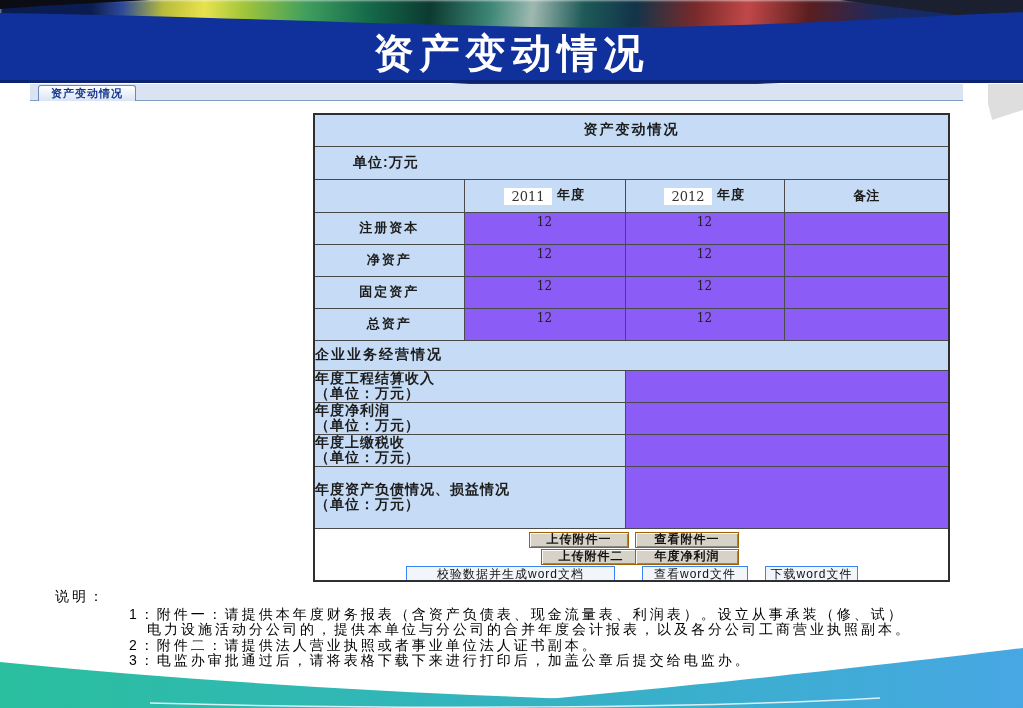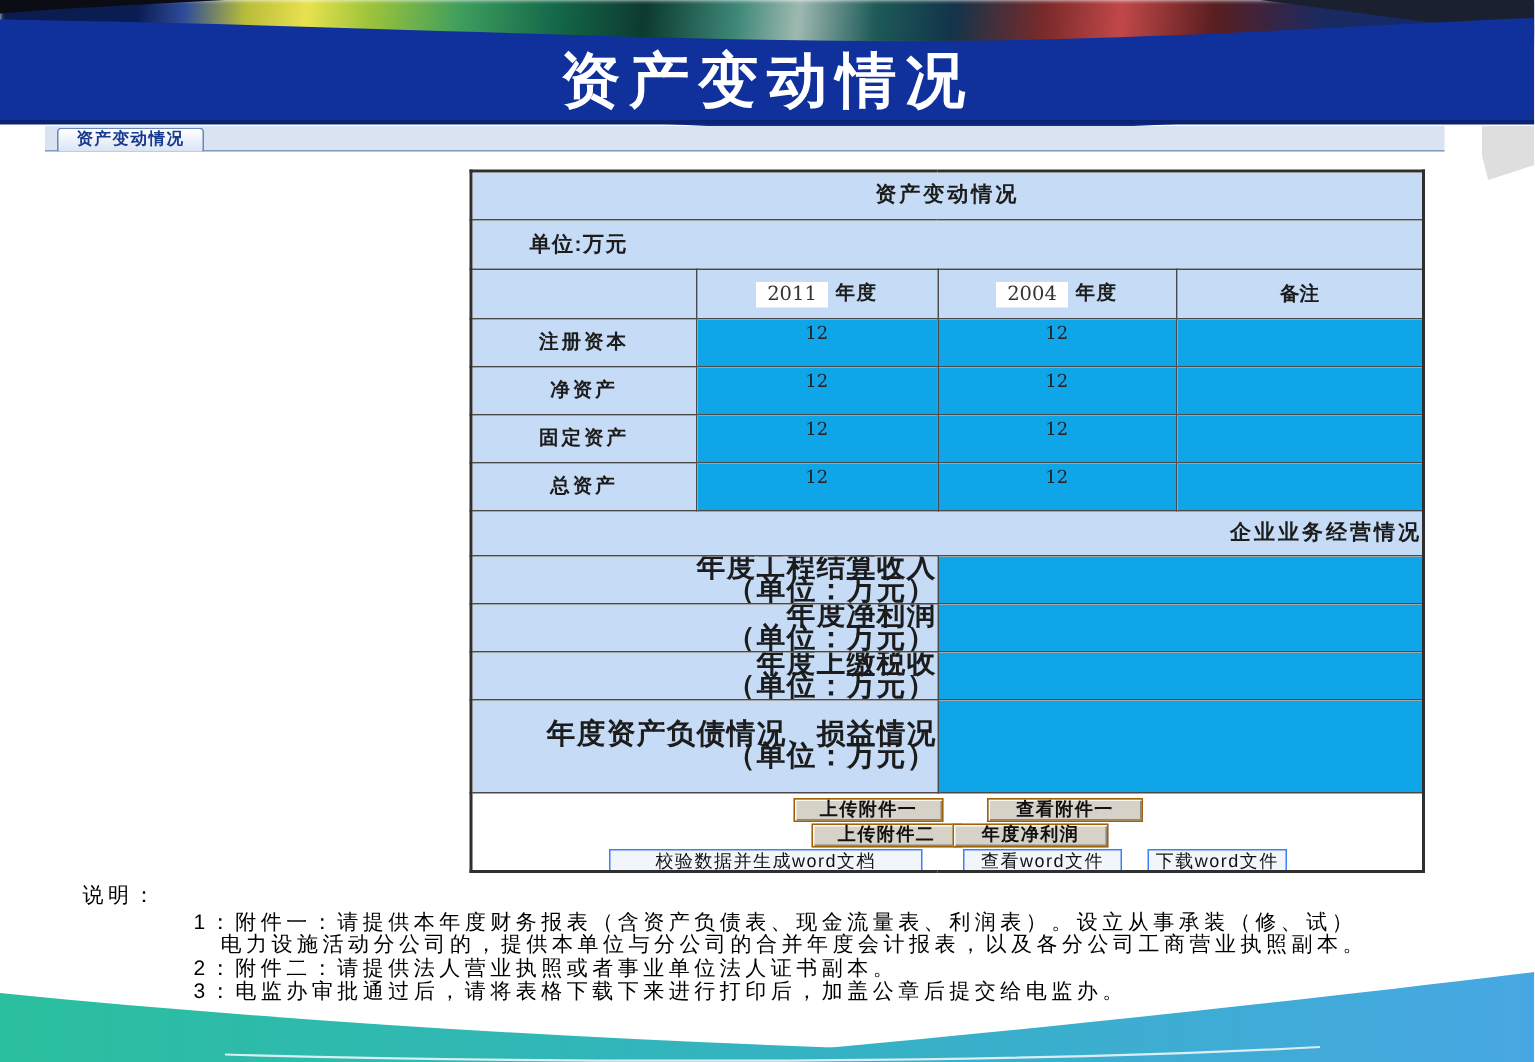--- a/index.html
+++ b/index.html
@@ -40,24 +40,24 @@
   .unit-row { height:33px; font-weight:bold; font-size:14px; color:#1c1c1c;
     padding-left:38px; letter-spacing:1px;margin-top:20px; }
   .col-head { height:33px; text-align:center; font-weight:bold; font-size:13px; color:#1c1c1c; }
   .year-box { display:inline-block; background:#ffffff; min-width:48px; padding:1px 2px;
     font-weight:normal; font-size:13px; color:#333; font-family:"DejaVu Serif", serif;
     text-align:center; vertical-align:middle; }
   .year-suffix { font-weight:bold; font-size:13px; margin-left:5px; letter-spacing:1px; }
   .row-label { height:32px; text-align:center; font-weight:bold; font-size:13px;
     color:#1c1c1c; letter-spacing:2px; }
   .val-cell { vertical-align:top; text-align:center; font-size:12px; color:#222;
-    padding-top:2px; font-family:"DejaVu Serif", serif; background:#0ea5e9; }
-  .sec-title { height:30px; text-align:right; font-weight:bold; font-size:14px;
+    padding-top:2px; font-family:"DejaVu Serif", serif; background:#8b5cf6; }
+  .sec-title { height:30px; text-align:left; font-weight:bold; font-size:14px;
     color:#1c1c1c; letter-spacing:2px; }
-  .sec-label { text-align:right; font-weight:bold; font-size:19px; color:#1c1c1c;
+  .sec-label { text-align:left; font-weight:bold; font-size:14px; color:#1c1c1c;
     line-height:15px; letter-spacing:1px; }
   .h32 { height:32px; } .h62 { height:62px; }
   .btn-row-cell { height:53px; position:relative; background:#fff; }
 
   button { font-family:"Liberation Sans", sans-serif; cursor:pointer; }
   .btn-gray { position:absolute; height:16px; background:#d6d2c8; border:1px solid #a16207;
     box-shadow:inset 1px 1px 0 #fbfaf7, inset -1px -1px 0 #8a877e;
     font-size:12px; font-weight:bold; color:#111; line-height:13px; padding:0;
     letter-spacing:1px; }
   .btn-light { position:absolute; height:17px; background:#f2f5fa; border:1px solid #3b82f6;
@@ -108,21 +108,21 @@
       </tr>
       <tr>
         <td colspan="4" class="blue unit-row">单位:万元</td>
       </tr>
       <tr>
         <td class="blue col-head"></td>
         <td class="blue col-head">
           <span class="year-box">2011</span><span class="year-suffix">年度</span>
         </td>
         <td class="blue col-head">
-          <span class="year-box">2004</span><span class="year-suffix">年度</span>
+          <span class="year-box">2012</span><span class="year-suffix">年度</span>
         </td>
         <td class="blue col-head">备注</td>
       </tr>
       <tr>
         <td class="blue row-label">注册资本</td>
         <td class="val-cell">12</td>
         <td class="val-cell">12</td>
         <td class="val-cell"></td>
       </tr>
       <tr>
@@ -170,21 +170,21 @@
       <tr>
         <td colspan="2" class="blue sec-label h62">
           <div>年度资产负债情况、损益情况</div>
           <div>（单位：万元）</div>
         </td>
         <td colspan="2" class="val-cell"></td>
       </tr>
       <tr>
         <td colspan="4" class="btn-row-cell">
           <button class="btn-gray" style="left:214px; top:3px;  width:100px;">上传附件一</button>
-          <button class="btn-gray" style="left:320px; top:3px;  width:104px;margin-left:23px;">查看附件一</button>
+          <button class="btn-gray" style="left:320px; top:3px;  width:104px;">查看附件一</button>
           <button class="btn-gray" style="left:226px; top:20px; width:100px;">上传附件二</button>
           <button class="btn-gray" style="left:320px; top:20px; width:104px;">年度净利润</button>
           <button class="btn-light" style="left:91px;  top:37px; width:209px;">校验数据并生成word文档</button>
           <button class="btn-light" style="left:327px; top:37px; width:106px;">查看word文件</button>
           <button class="btn-light" style="left:450px; top:37px; width:93px;">下载word文件</button>
         </td>
       </tr>
     </tbody>
       </table>
   </div>

